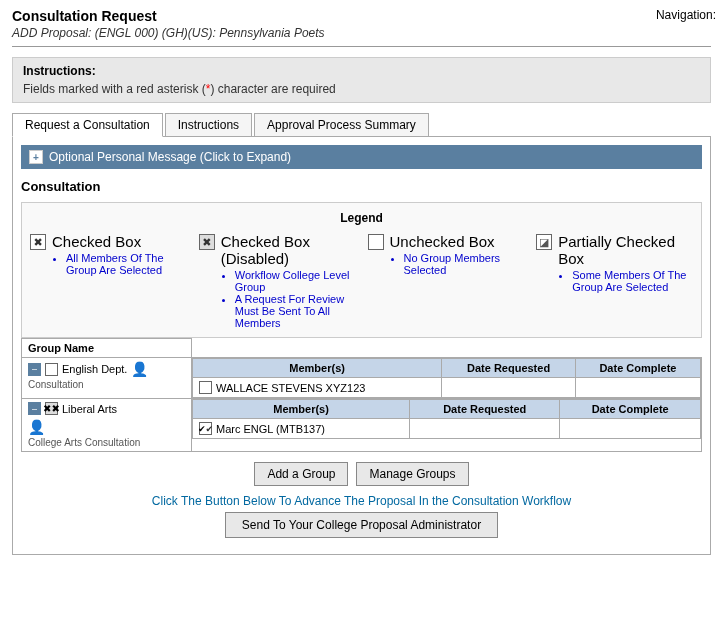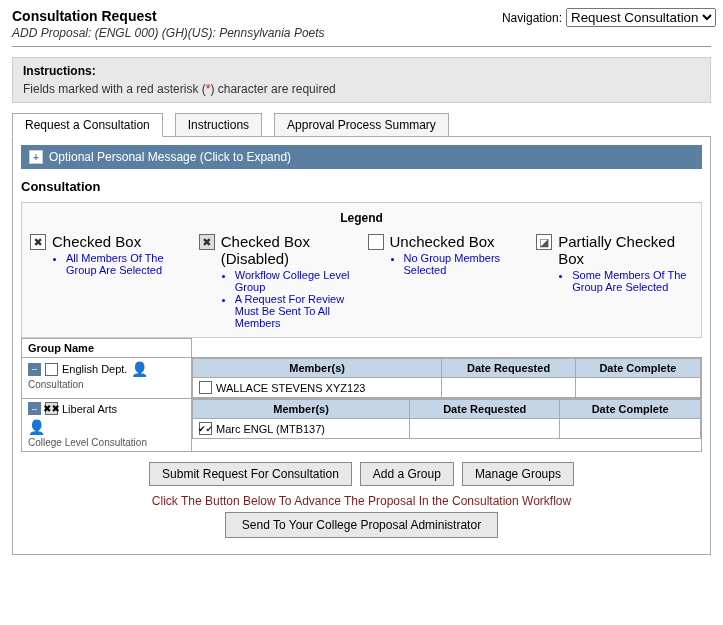--- a/index.html
+++ b/index.html
@@ -11,21 +11,21 @@
     .proposal-subtitle-line { border-bottom: 1px solid #999; padding-bottom: 6px; }
 
     .nav-bar { position: absolute; top: 8px; right: 7px; font-size: 12px; display: flex; align-items: center; gap: 4px; }
 
     .instructions-box { background: #e8e8e8; border: 1px solid #ccc; margin: 6px 12px; padding: 6px 10px; }
     .instructions-title { font-weight: bold; }
     .instructions-text { margin-top: 4px; color: #333; }
     .red-asterisk { color: red; }
 
     .tabs { display: flex; margin: 10px 12px 0; border-bottom: 1px solid #aaa; }
-    .tab { border: 1px solid #aaa; border-bottom: none; padding: 4px 12px; cursor: pointer; background: #f5f5f5; font-size: 12px; margin-right: 12px; }
+    .tab { border: 1px solid #aaa; border-bottom: none; padding: 4px 12px; cursor: pointer; background: #f5f5f5; font-size: 12px; margin-right: 2px; }
     .tab.active { background: #fff; border-bottom: 1px solid #fff; margin-bottom: -1px; }
 
     .content-area { margin: 0 12px 12px; border: 1px solid #aaa; border-top: none; padding: 8px; }
 
     .expand-section { background: #5a7fa0; color: #fff; padding: 5px 8px; display: flex; align-items: center; gap: 6px; cursor: pointer; margin-bottom: 10px; }
     .expand-icon { background: #fff; color: #5a7fa0; font-size: 10px; width: 14px; height: 14px; display: inline-flex; align-items: center; justify-content: center; font-weight: bold; border: 1px solid #ccc; }
 
     .consultation-label { font-weight: bold; font-size: 13px; margin-bottom: 8px; }
 
     .legend-box { border: 1px solid #ccc; padding: 8px; margin-bottom: 0; background: #f9f9f9; }
@@ -51,41 +51,38 @@
     .collapse-icon { background: #5a7fa0; color: #fff; font-size: 9px; width: 13px; height: 13px; display: inline-flex; align-items: center; justify-content: center; cursor: pointer; flex-shrink: 0; }
     .person-icon { font-size: 14px; color: #555; }
     .member-checkbox { width: 13px; height: 13px; border: 1px solid #666; background: #fff; display: inline-flex; align-items: center; justify-content: center; flex-shrink: 0; }
     .member-checkbox.checked::after { content: '✔'; font-size: 9px; color: #333; }
     .member-cell { display: flex; align-items: center; gap: 4px; }
     .college-label { font-size: 10px; color: #555; margin-top: 2px; }
 
     .buttons-row { display: flex; justify-content: center; gap: 8px; margin: 10px 0 4px; }
     .btn { background: #e8e8e8; border: 1px solid #888; padding: 4px 12px; font-size: 12px; cursor: pointer; }
 
-    .workflow-notice { text-align: center; color: #7f1d1d; font-size: 12px; margin: 8px 0 4px; }
+    .workflow-notice { text-align: center; color: #0369a1; font-size: 12px; margin: 8px 0 4px; }
     .advance-btn { display: flex; justify-content: center; margin-bottom: 8px; }
     .advance-btn button { background: #e8e8e8; border: 1px solid #888; padding: 5px 16px; font-size: 12px; cursor: pointer; }
 
     .header-wrapper { position: relative; }
 
     .no-group-text { color: #0000cc; font-size: 11px; }
   </style>
 </head>
 <body>
 
 <div class="header-wrapper">
   <div class="page-header">
     <div class="page-title">Consultation Request</div>
     <div class="proposal-subtitle proposal-subtitle-line">ADD Proposal: (ENGL 000) (GH)(US): Pennsylvania Poets</div>
   </div>
   <div class="nav-bar">
     <span>Navigation:</span>
-    <select>
-      <option>Request Consultation</option>
-    </select>
   </div>
 </div>
 
 <div class="instructions-box">
   <div class="instructions-title">Instructions:</div>
   <div class="instructions-text">
     Fields marked with a red asterisk (<span class="red-asterisk">*</span>) character are required
   </div>
 </div>
 
@@ -200,21 +197,21 @@
       <tr>
         <td style="border:1px solid #aaa; padding:3px 6px; vertical-align:top; width:170px;">
           <div style="display:flex; align-items:center; gap:4px;">
             <div class="collapse-icon">–</div>
             <div class="small-checkbox checked" style="background:#ddd; border:1px solid #666; width:13px; height:13px; display:inline-flex; align-items:center; justify-content:center; font-size:10px;">✖</div>
             <span>Liberal Arts</span>
           </div>
           <div style="display:flex; align-items:center; gap:4px; margin-top:4px;">
             <span class="person-icon">👤</span>
           </div>
-          <div class="college-label">College Level Consultation</div>
+          <div class="college-label">College Arts Consultation</div>
         </td>
         <td style="border:1px solid #aaa; padding:0; vertical-align:top;">
           <table style="width:100%; border-collapse:collapse;">
             <tbody>
                 <tr>
               <th style="background:#c5d5e8; border:1px solid #aaa; padding:3px 6px; text-align:center; font-size:11px;">Member(s)</th>
               <th style="background:#c5d5e8; border:1px solid #aaa; padding:3px 6px; text-align:center; font-size:11px;">Date Requested</th>
               <th style="background:#c5d5e8; border:1px solid #aaa; padding:3px 6px; text-align:center; font-size:11px;">Date Complete</th>
             </tr>
             <tr>
@@ -228,21 +225,20 @@
               <td style="border:1px solid #aaa; padding:3px 6px;"></td>
             </tr>
           </tbody>
             </table>
         </td>
       </tr>
     </tbody>
   </table>
 
   <div class="buttons-row">
-    <button class="btn">Submit Request For Consultation</button>
     <button class="btn">Add a Group</button>
     <button class="btn">Manage Groups</button>
   </div>
 
   <div class="workflow-notice">Click The Button Below To Advance The Proposal In the Consultation Workflow</div>
 
   <div class="advance-btn">
     <button class="btn">Send To Your College Proposal Administrator</button>
   </div>
 

